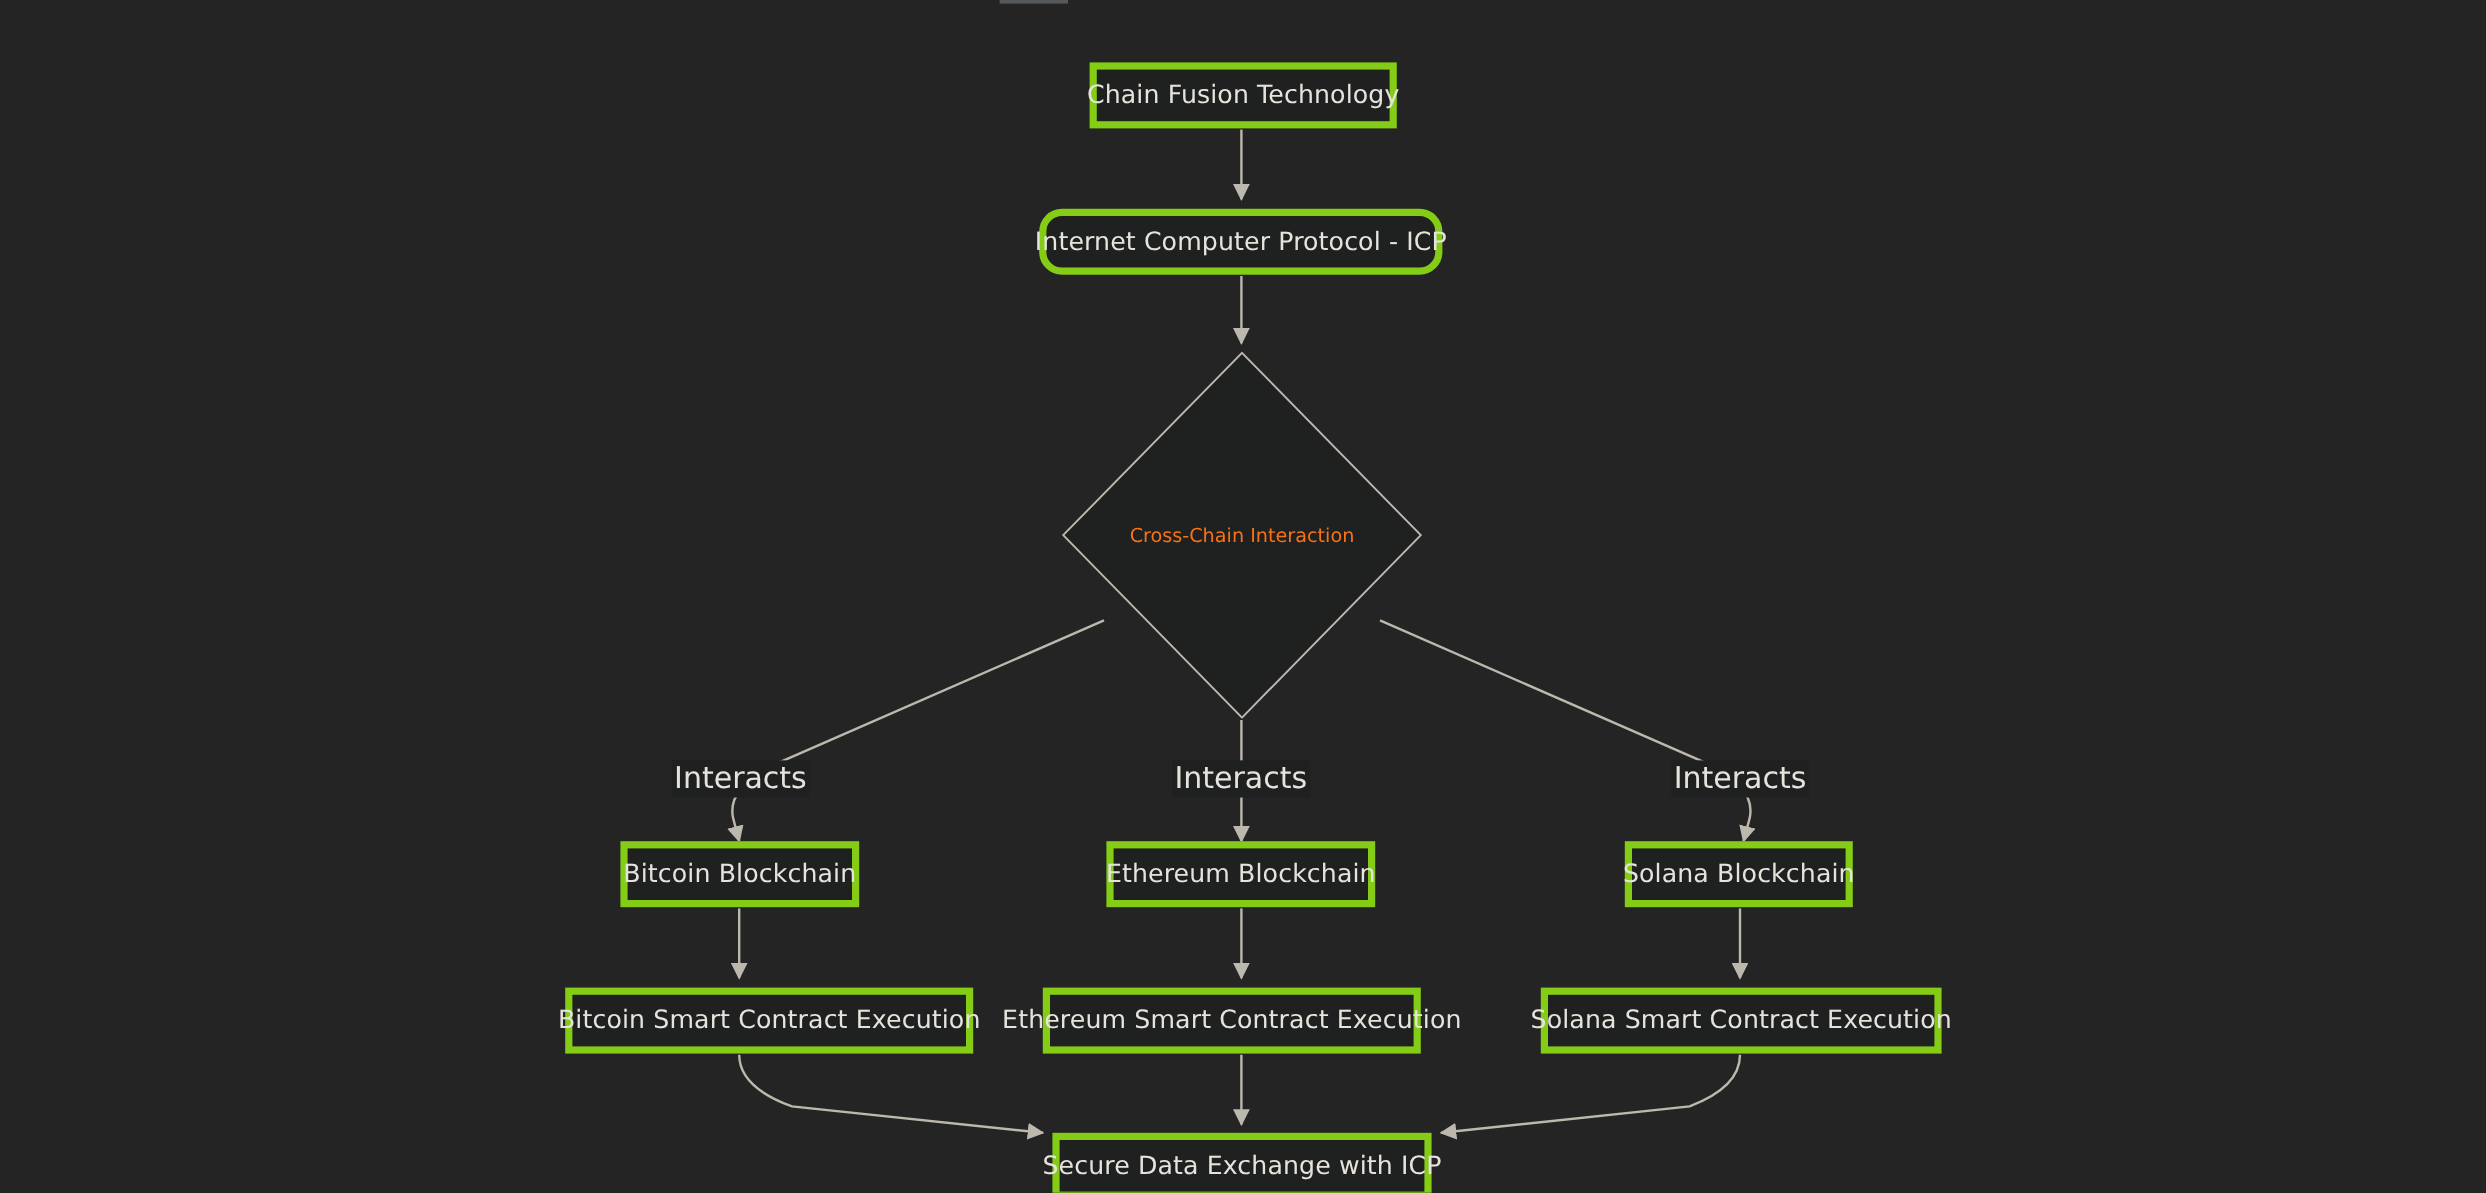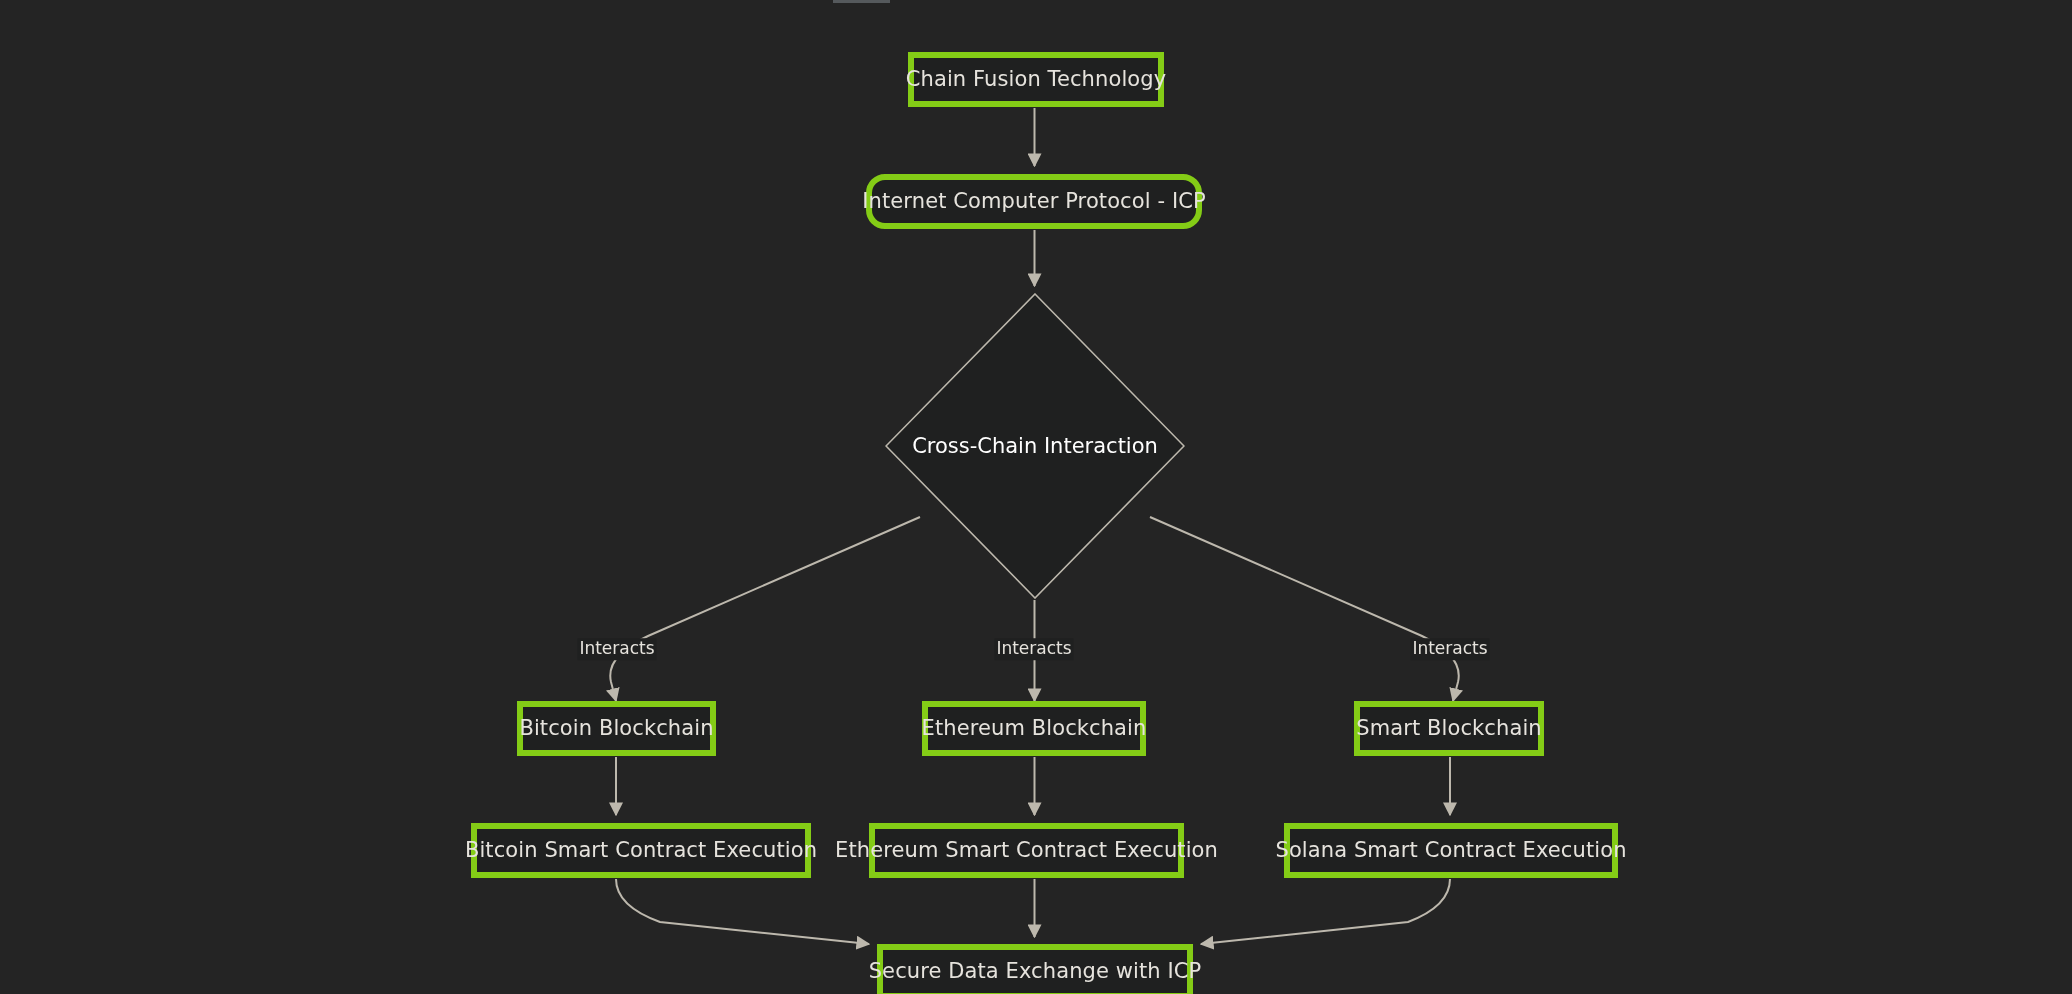--- a/index.html
+++ b/index.html
@@ -56,31 +56,31 @@
   .diamond-shape {
     position: absolute;
     left: 0;
     top: 0;
     width: 100%;
     height: 100%;
   }
   .diamond-label {
     position: relative;
     z-index: 2;
-    color: #ffffff;
-    font-size: 21px;
+    color: #f97316;
+    font-size: 16px;
     white-space: nowrap;
     text-align: center;
   }
   .edge-label {
     position: absolute;
     z-index: 4;
     color: #e6e3dd;
     background: #1f2020;
-    font-size: 17px;
+    font-size: 25px;
     line-height: 1.15;
     padding: 1px 2px;
     white-space: nowrap;
     transform: translate(-50%, -50%);
   }
   .top-sliver {
     position: absolute;
     background: #55595c;
     z-index: 5;
   }
@@ -161,21 +161,21 @@
 
   <div class="node" style="left:517px; top:701px; width:199px; height:55px;">
     <span>Bitcoin Blockchain</span>
   </div>
 
   <div class="node" style="left:922px; top:701px; width:224px; height:55px;">
     <span>Ethereum Blockchain</span>
   </div>
 
   <div class="node" style="left:1354px; top:701px; width:190px; height:55px;">
-    <span>Smart Blockchain</span>
+    <span>Solana Blockchain</span>
   </div>
 
   <div class="node" style="left:471px; top:823px; width:340px; height:55px;">
     <span>Bitcoin Smart Contract Execution</span>
   </div>
 
   <div class="node" style="left:852px; top:823px; width:315px; height:55px;margin-left:17px;">
     <span>Ethereum Smart Contract Execution</span>
   </div>
 

